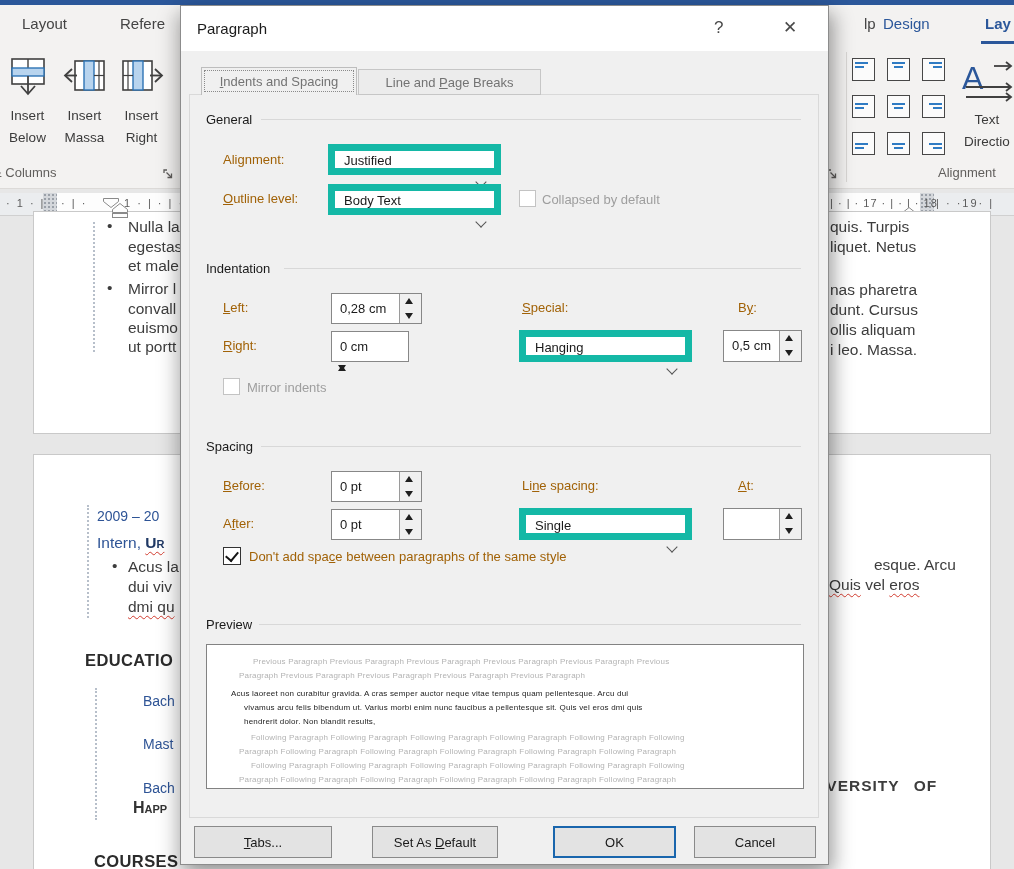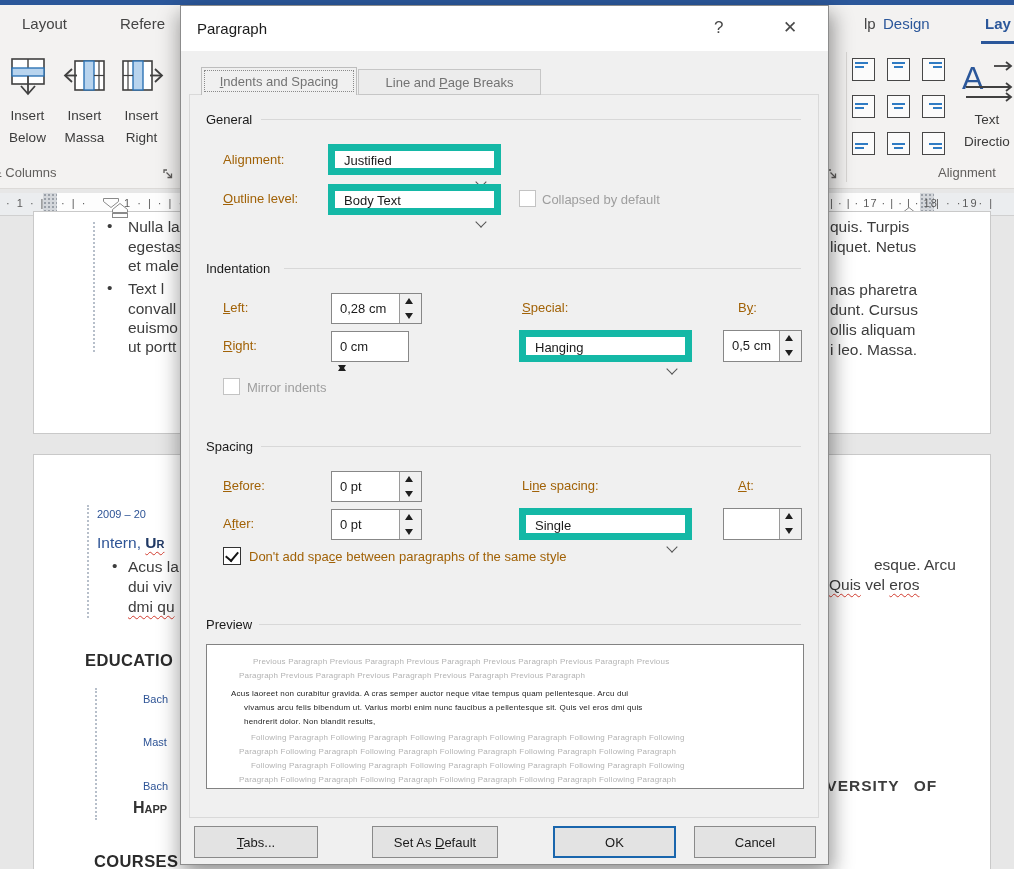--- a/index.html
+++ b/index.html
@@ -28,21 +28,21 @@
   .ruler{background:#ebedef;border-bottom:1px solid #d0d0d0;}
   .rseg{position:absolute;top:0;bottom:0;}
   .rwhite{background:#fdfdfd;}
   .rhatch{background:#d4d7db;background-image:radial-gradient(#9aa0a8 1px,transparent 1.2px);background-size:4px 4px;}
   .rtick{position:absolute;font-size:11px;color:#5a5a5a;letter-spacing:2px;white-space:nowrap;}
   
   .page{background:#fff;border:1px solid #c9c9c9;}
   .doc{font-size:15.5px;color:#3d3d3d;white-space:nowrap;}
   .blue{color:#2e5496;}
   .doc-h{font-size:16.5px;font-weight:bold;color:#2b2b2b;letter-spacing:.4px;white-space:nowrap;}
-  .deg{font-size:11px;color:#2e5496;white-space:nowrap;}
+  .deg{font-size:14px;color:#2e5496;white-space:nowrap;}
   .sc{font-variant:small-caps;font-weight:bold;color:#1f3864;}
   .wavy{text-decoration:underline;text-decoration-style:wavy;text-decoration-color:#d23b2e;text-decoration-thickness:1px;text-underline-offset:3px;}
   .dotl{border-left:2px dotted #b7bfca;width:0;}
   
   .dlg{background:#f0f0f0;border:1px solid #8c8c8c;
        box-shadow:6px 8px 18px rgba(0,0,0,.30),-6px 8px 18px rgba(0,0,0,.18);z-index:30;}
   .dlg-title{font-size:15px;color:#1c1c1c;}
   .titlebar{background:#fff;}
   .sysbtn{font-size:17px;color:#4a4a4a;cursor:default;}
   .tab{font-size:13px;color:#737373;text-align:center;cursor:default;}
@@ -257,21 +257,21 @@
 
   <div class="A page" style="left:33px;top:211px;width:956px;height:221px;"></div>
   <div class="A page" style="left:33px;top:454px;width:956px;height:420px;"></div>
 
   <div class="A dotl" style="left:93px;top:222px;height:130px;"></div>
   <span class="A doc" style="left:107px;top:217px;">•</span>
   <span class="A doc" style="left:128px;top:218px;">Nulla la</span>
   <span class="A doc" style="left:128px;top:238px;">egestas</span>
   <span class="A doc" style="left:128px;top:257px;">et male</span>
   <span class="A doc" style="left:107px;top:279px;">•</span>
-  <span class="A doc" style="left:128px;top:280px;">Text l</span>
+  <span class="A doc" style="left:128px;top:280px;">Mirror l</span>
   <span class="A doc" style="left:128px;top:300px;">convall</span>
   <span class="A doc" style="left:128px;top:319px;">euismo</span>
   <span class="A doc" style="left:128px;top:338px;">ut portt</span>
 
   <span class="A doc" style="left:830px;top:218px;">quis. Turpis</span>
   <span class="A doc" style="left:830px;top:238px;">liquet. Netus</span>
   <span class="A doc" style="left:830px;top:281px;">nas pharetra</span>
   <span class="A doc" style="left:830px;top:301px;">dunt. Cursus</span>
   <span class="A doc" style="left:830px;top:321px;">ollis aliquam</span>
   <span class="A doc" style="left:830px;top:341px;">i leo. Massa.</span>
@@ -426,21 +426,21 @@
       <span class="pvl pv-gray" style="left:32px;top:26px;">Paragraph Previous Paragraph Previous Paragraph Previous Paragraph Previous Paragraph</span>
       <span class="pvl pv-cur" style="left:24px;top:44px;">Acus laoreet non curabitur gravida. A cras semper auctor neque vitae tempus quam pellentesque. Arcu dui</span>
       <span class="pvl pv-cur" style="left:37px;top:58px;">vivamus arcu felis bibendum ut. Varius morbi enim nunc faucibus a pellentesque sit. Quis vel eros dmi quis</span>
       <span class="pvl pv-cur" style="left:37px;top:72px;">hendrerit dolor. Non blandit results,</span>
       <span class="pvl pv-gray" style="left:44px;top:88px;">Following Paragraph Following Paragraph Following Paragraph Following Paragraph Following Paragraph Following</span>
       <span class="pvl pv-gray" style="left:32px;top:102px;">Paragraph Following Paragraph Following Paragraph Following Paragraph Following Paragraph Following Paragraph</span>
       <span class="pvl pv-gray" style="left:44px;top:116px;">Following Paragraph Following Paragraph Following Paragraph Following Paragraph Following Paragraph Following</span>
       <span class="pvl pv-gray" style="left:32px;top:130px;">Paragraph Following Paragraph Following Paragraph Following Paragraph Following Paragraph Following Paragraph</span>
     </div>
 
-    <div class="A btn" style="left:13px;top:820px;width:124px;">
+    <div class="A btn" style="left:13px;top:820px;width:138px;">
       <span><span class="ul">T</span><span>abs...</span></span>
     </div>
     <div class="A btn" style="left:191px;top:820px;width:126px;">
       <span><span>Set As </span><span class="ul">D</span><span>efault</span></span>
     </div>
     <div class="A btn default" style="left:372px;top:820px;width:123px;">
       <span>OK</span>
     </div>
     <div class="A btn" style="left:513px;top:820px;width:122px;">
       <span>Cancel</span>

